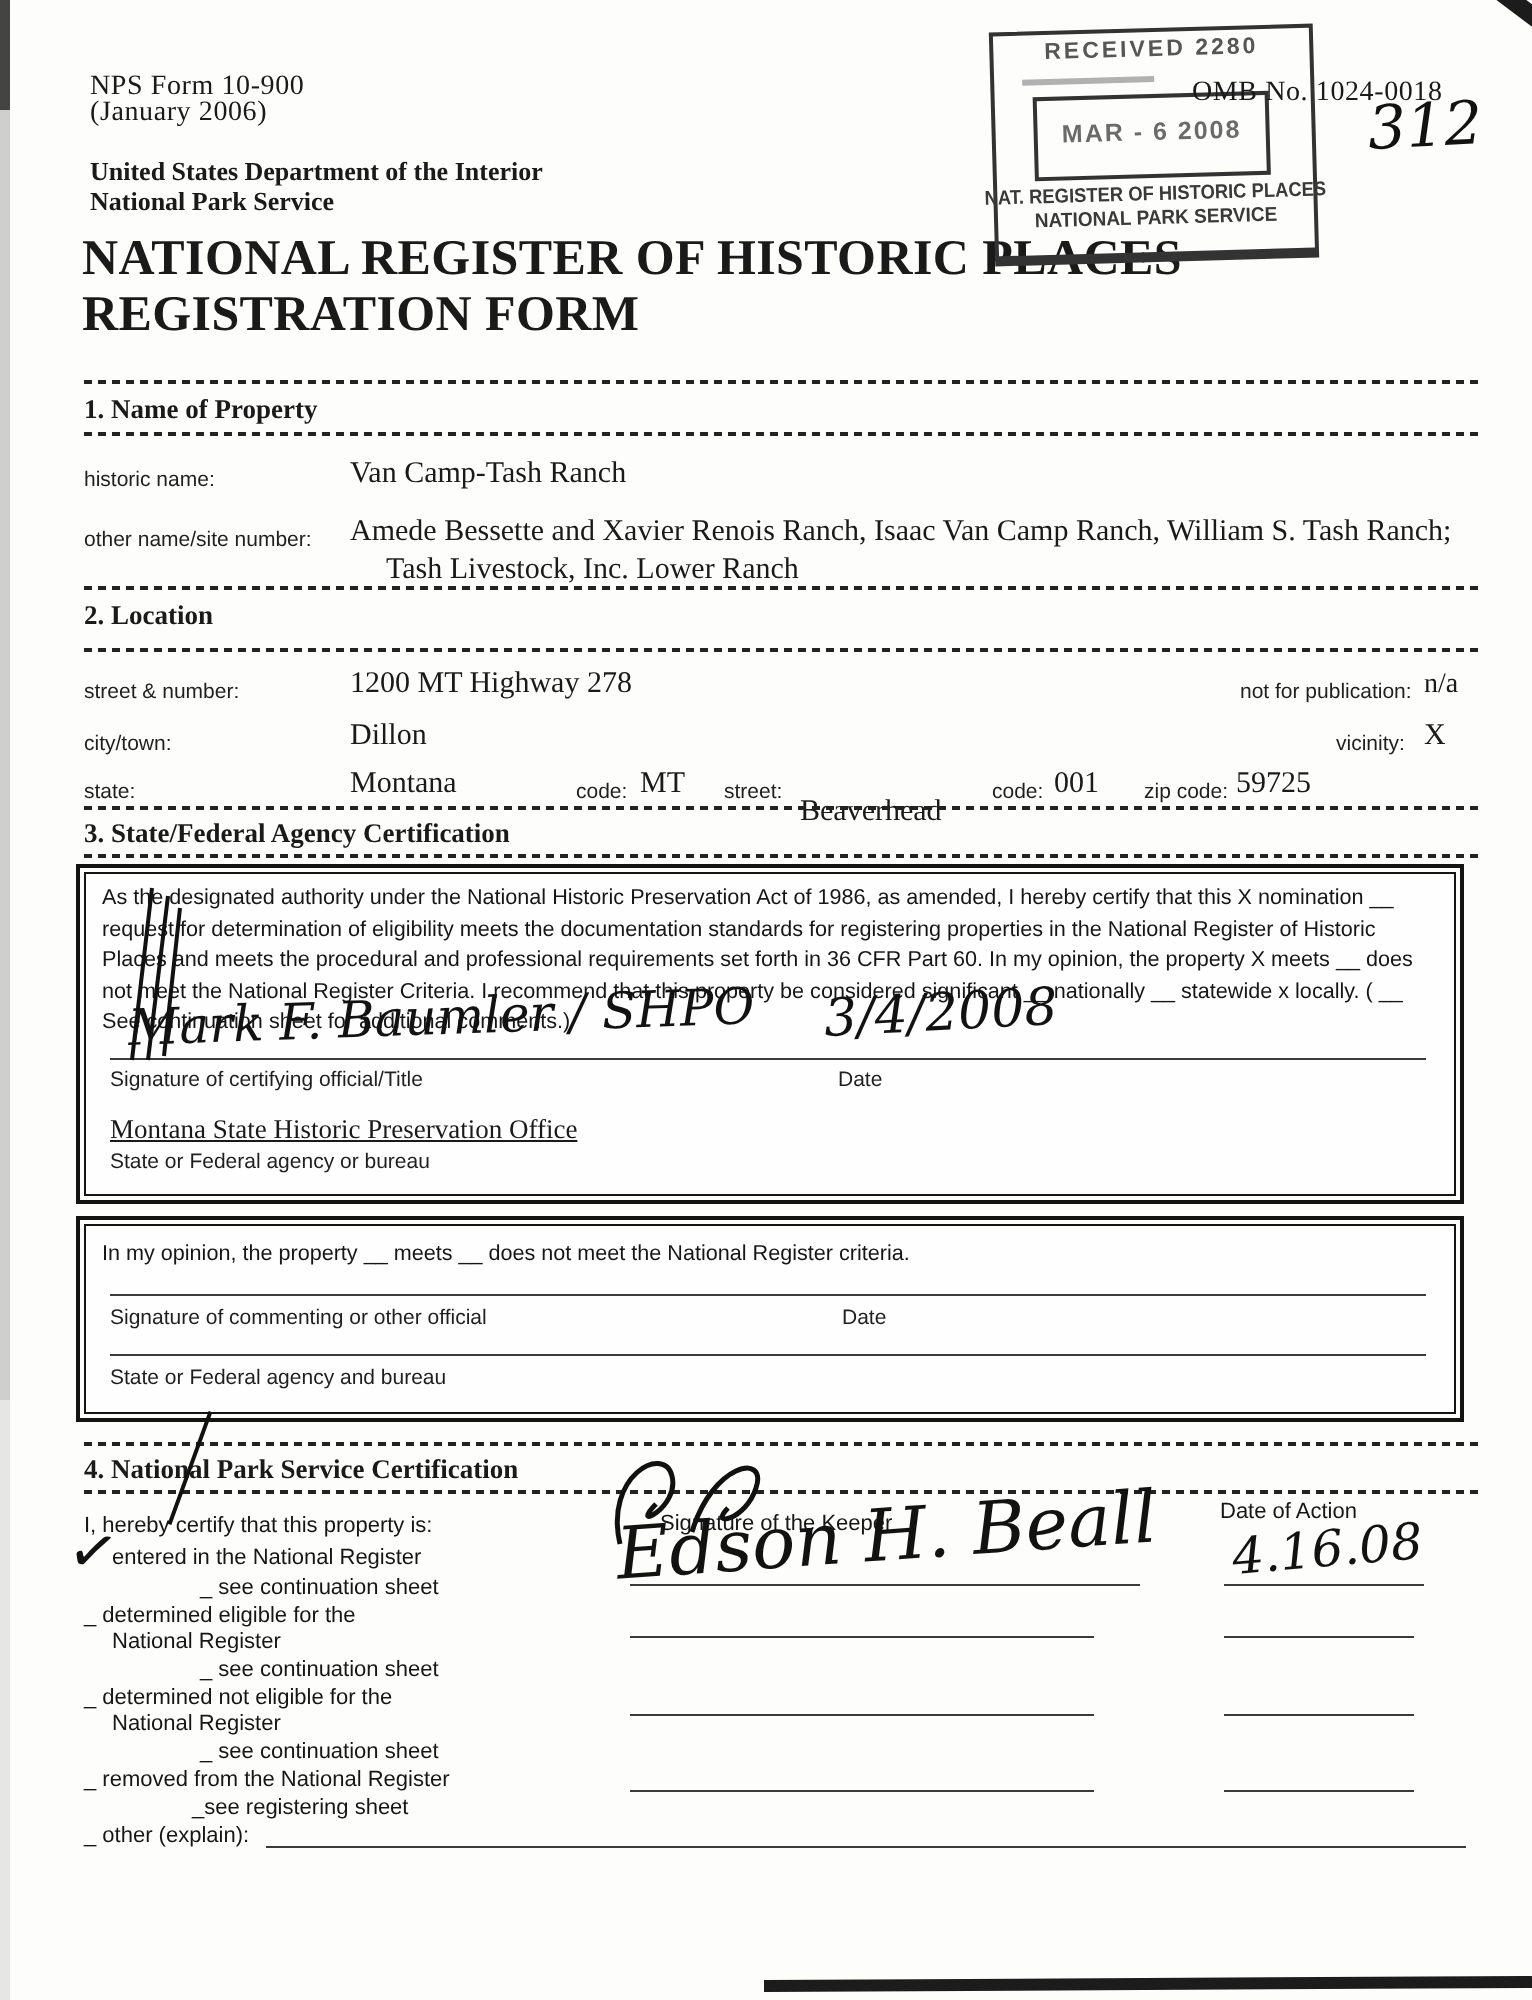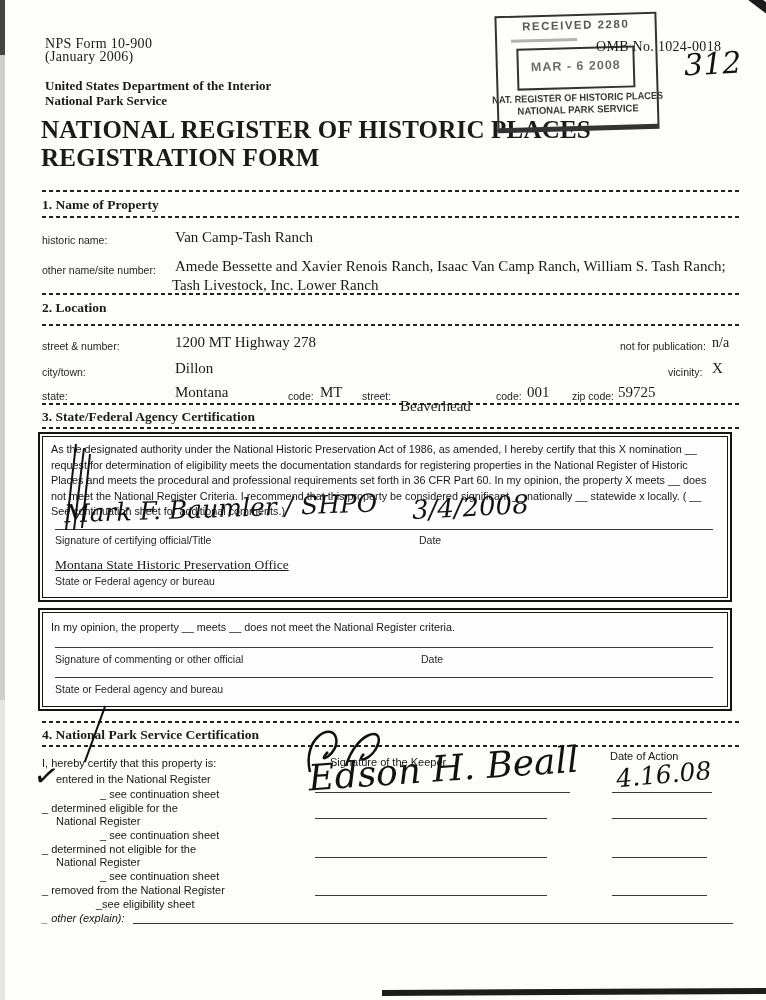--- a/index.html
+++ b/index.html
@@ -53,21 +53,21 @@
   <div class="abs hand" style="left:684px;top:46px;font-size:30px;transform:rotate(-3deg);">312</div>
 
   <div class="abs dash" style="left:42px;top:190px;width:698px;"></div>
   <div class="abs h-sec" style="left:42px;top:197px;">1. Name of Property</div>
   <div class="abs dash" style="left:42px;top:216px;width:698px;"></div>
 
   <div class="abs lbl" style="left:42px;top:234px;">historic name:</div>
   <div class="abs val" style="left:175px;top:229px;">Van Camp-Tash Ranch</div>
   <div class="abs lbl" style="left:42px;top:264px;">other name/site number:</div>
   <div class="abs val" style="left:175px;top:258px;">Amede Bessette and Xavier Renois Ranch, Isaac Van Camp Ranch, William S. Tash Ranch;</div>
-  <div class="abs val" style="left:172px;top:277px;">Tash Livestock, Inc. Lower Ranch</div>
+  <div class="abs val" style="left:193px;top:277px;">Tash Livestock, Inc. Lower Ranch</div>
 
   <div class="abs dash" style="left:42px;top:293px;width:698px;"></div>
   <div class="abs h-sec" style="left:42px;top:300px;">2. Location</div>
   <div class="abs dash" style="left:42px;top:324px;width:698px;"></div>
 
   <div class="abs lbl" style="left:42px;top:340px;">street &amp; number:</div>
   <div class="abs val" style="left:175px;top:334px;">1200 MT Highway 278</div>
   <div class="abs lbl" style="left:620px;top:340px;">not for publication:</div>
   <div class="abs val" style="left:712px;top:335px;font-size:14px;">n/a</div>
 
@@ -133,22 +133,22 @@
   <div class="abs hand" style="left:34px;top:758px;font-size:30px;font-style:normal;transform:rotate(10deg);">✓</div>
   <div class="abs cbrow" style="left:56px;top:773px;">entered in the National Register</div>
   <div class="abs cbrow" style="left:100px;top:788px;">_ see continuation sheet</div>
   <div class="abs cbrow" style="left:42px;top:802px;">_ determined eligible for the</div>
   <div class="abs cbrow" style="left:56px;top:815px;">National Register</div>
   <div class="abs cbrow" style="left:100px;top:829px;">_ see continuation sheet</div>
   <div class="abs cbrow" style="left:42px;top:843px;">_ determined not eligible for the</div>
   <div class="abs cbrow" style="left:56px;top:856px;">National Register</div>
   <div class="abs cbrow" style="left:100px;top:870px;">_ see continuation sheet</div>
   <div class="abs cbrow" style="left:42px;top:884px;">_ removed from the National Register</div>
-  <div class="abs cbrow" style="left:96px;top:898px;">_see eligibility sheet</div>
-  <div class="abs cbrow" style="left:42px;top:912px;font-style:italic;">_ other (explain):</div>
+  <div class="abs cbrow" style="left:96px;top:898px;">_see registering sheet</div>
+  <div class="abs cbrow" style="left:42px;top:912px;">_ other (explain):</div>
 
   <div class="abs thinline" style="left:315px;top:792px;width:255px;"></div>
   <div class="abs thinline" style="left:612px;top:792px;width:100px;"></div>
   <div class="abs thinline" style="left:315px;top:818px;width:232px;"></div>
   <div class="abs thinline" style="left:612px;top:818px;width:95px;"></div>
   <div class="abs thinline" style="left:315px;top:857px;width:232px;"></div>
   <div class="abs thinline" style="left:612px;top:857px;width:95px;"></div>
   <div class="abs thinline" style="left:315px;top:895px;width:232px;"></div>
   <div class="abs thinline" style="left:612px;top:895px;width:95px;"></div>
   <div class="abs thinline" style="left:133px;top:923px;width:600px;"></div>

